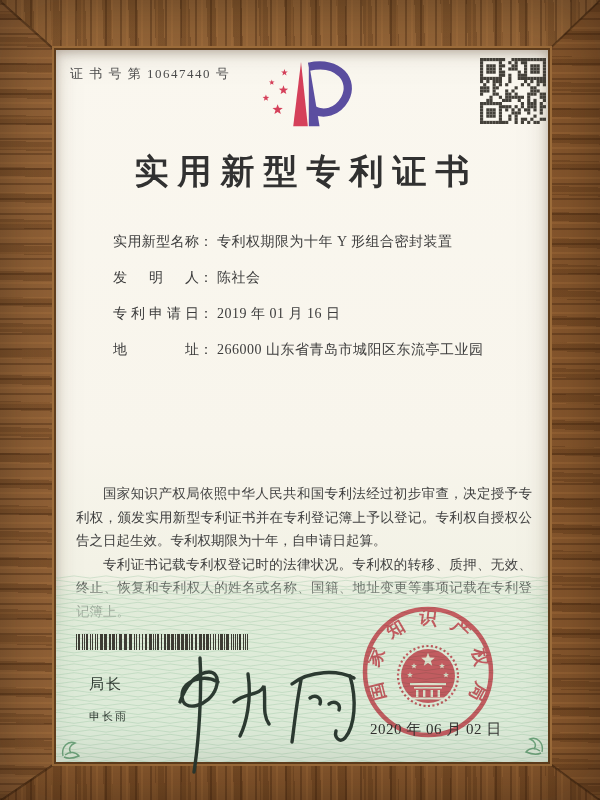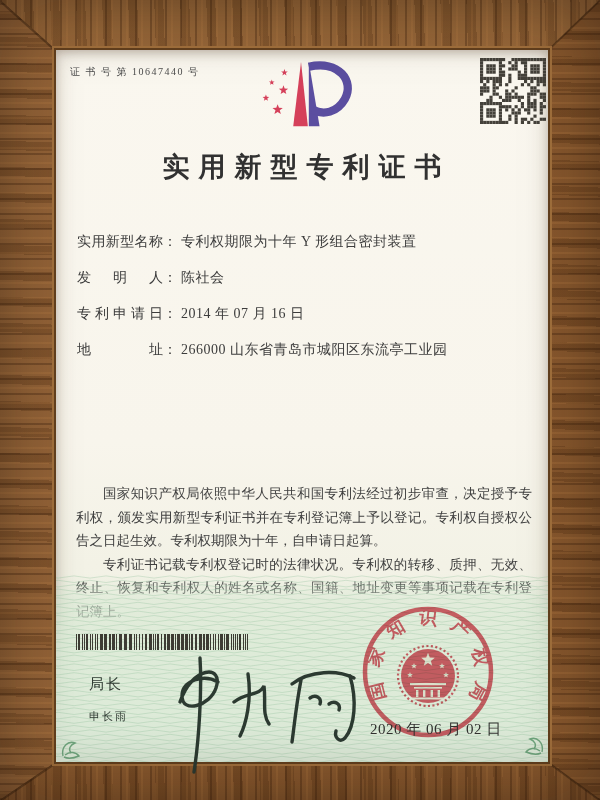--- a/index.html
+++ b/index.html
@@ -37,29 +37,29 @@
     position:absolute;left:56px;top:50px;width:492px;height:712px;
     background:linear-gradient(180deg,#faf7ef 0%,#f8f5ec 55%,#f3f2e6 72%,#eef1e3 100%);
     box-shadow:0 0 0 2px #63401e, 0 0 0 4px #a2713d,
       inset 0 3px 8px rgba(60,35,12,.22), inset 0 0 22px rgba(90,60,20,.14);
     z-index:1;
   }
   .band{position:absolute;left:0;bottom:0;width:492px;height:188px;pointer-events:none;
     background:linear-gradient(180deg,rgba(212,230,208,0) 0,rgba(214,231,210,.55) 26px,rgba(219,234,214,.85) 70px,#dcead8 100%);}
   .band svg{position:absolute;inset:0;width:100%;height:100%;}
   
-  .cert-no{position:absolute;left:14px;top:15px;font-size:10px;color:#4c4c4c;letter-spacing:1.5px;}
+  .cert-no{position:absolute;left:14px;top:15px;font-size:13px;color:#4c4c4c;letter-spacing:1.5px;}
   .logo{position:absolute;left:50%;top:8px;transform:translateX(-50%);width:118px;height:78px;}
   .qr{position:absolute;left:424px;top:8px;width:66px;height:66px;}
   .title{position:absolute;left:0;top:99px;width:100%;text-align:center;
-    font-size:27px;font-weight:600;color:#313131;letter-spacing:9px;text-indent:9px;}
+    font-size:34px;font-weight:600;color:#313131;letter-spacing:9px;text-indent:9px;}
   
   .fields{position:absolute;left:21px;top:183px;right:16px;}
   .row{height:36px;font-size:14px;color:#3c3c3c;white-space:nowrap;}
-  .flabel{display:inline-block;width:86px;text-align:justify;text-align-last:justify;vertical-align:top;}
+  .flabel{display:inline-block;width:86px;text-align:justify;text-align-last:justify;vertical-align:top;margin-left:36px;}
   .colon{display:inline-block;margin-right:4px;}
   .fvalue{letter-spacing:.5px;}
   .pair2{margin-left:24px;}
   
   .paras{position:absolute;left:20px;top:432px;width:456px;font-size:13.5px;line-height:23.5px;
     color:#3f3f3f;text-align:justify;}
   .paras p{margin:0;text-indent:2em;}
   
   .barcode{position:absolute;left:20px;top:584px;width:178px;height:16px;display:flex;align-items:stretch;}
   .barcode div{background:#3e3c34;}
@@ -338,21 +338,21 @@
   <div class="title">实用新型专利证书</div>
 
   <div class="fields">
     <div class="row">
       <span class="flabel">实用新型名称</span><span class="colon">：</span><span class="fvalue">专利权期限为十年 Y 形组合密封装置</span>
     </div>
     <div class="row">
       <span class="flabel">发明人</span><span class="colon">：</span><span class="fvalue">陈社会</span>
     </div>
     <div class="row">
-      <span class="flabel">专利申请日</span><span class="colon">：</span><span class="fvalue">2014 年 07 月 16 日</span>
+      <span class="flabel">专利申请日</span><span class="colon">：</span><span class="fvalue">2019 年 01 月 16 日</span>
     </div>
     <div class="row">
       <span class="flabel">地址</span><span class="colon">：</span><span class="fvalue">266000 山东省青岛市城阳区东流亭工业园</span>
     </div>
   </div>
 
   <div class="paras">
     <p>国家知识产权局依照中华人民共和国专利法经过初步审查，决定授予专利权，颁发实用新型专利证书并在专利登记簿上予以登记。专利权自授权公告之日起生效。专利权期限为十年，自申请日起算。</p>
     <p>专利证书记载专利权登记时的法律状况。专利权的转移、质押、无效、终止、恢复和专利权人的姓名或名称、国籍、地址变更等事项记载在专利登记簿上。</p>
   </div>

